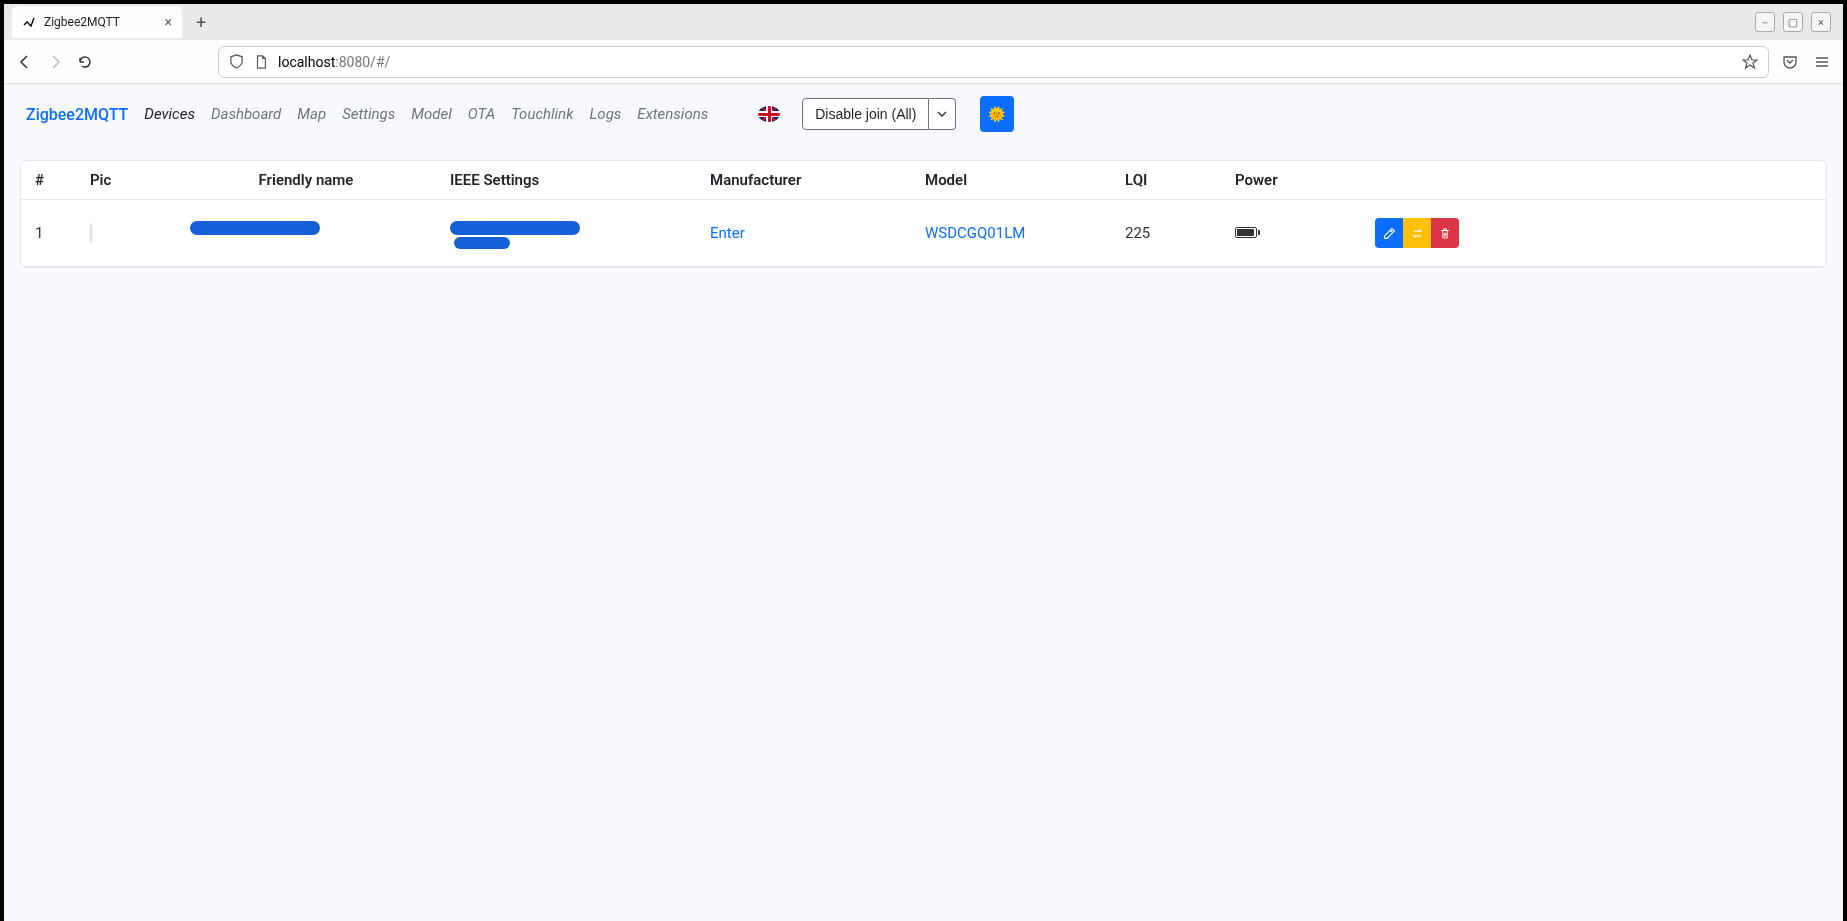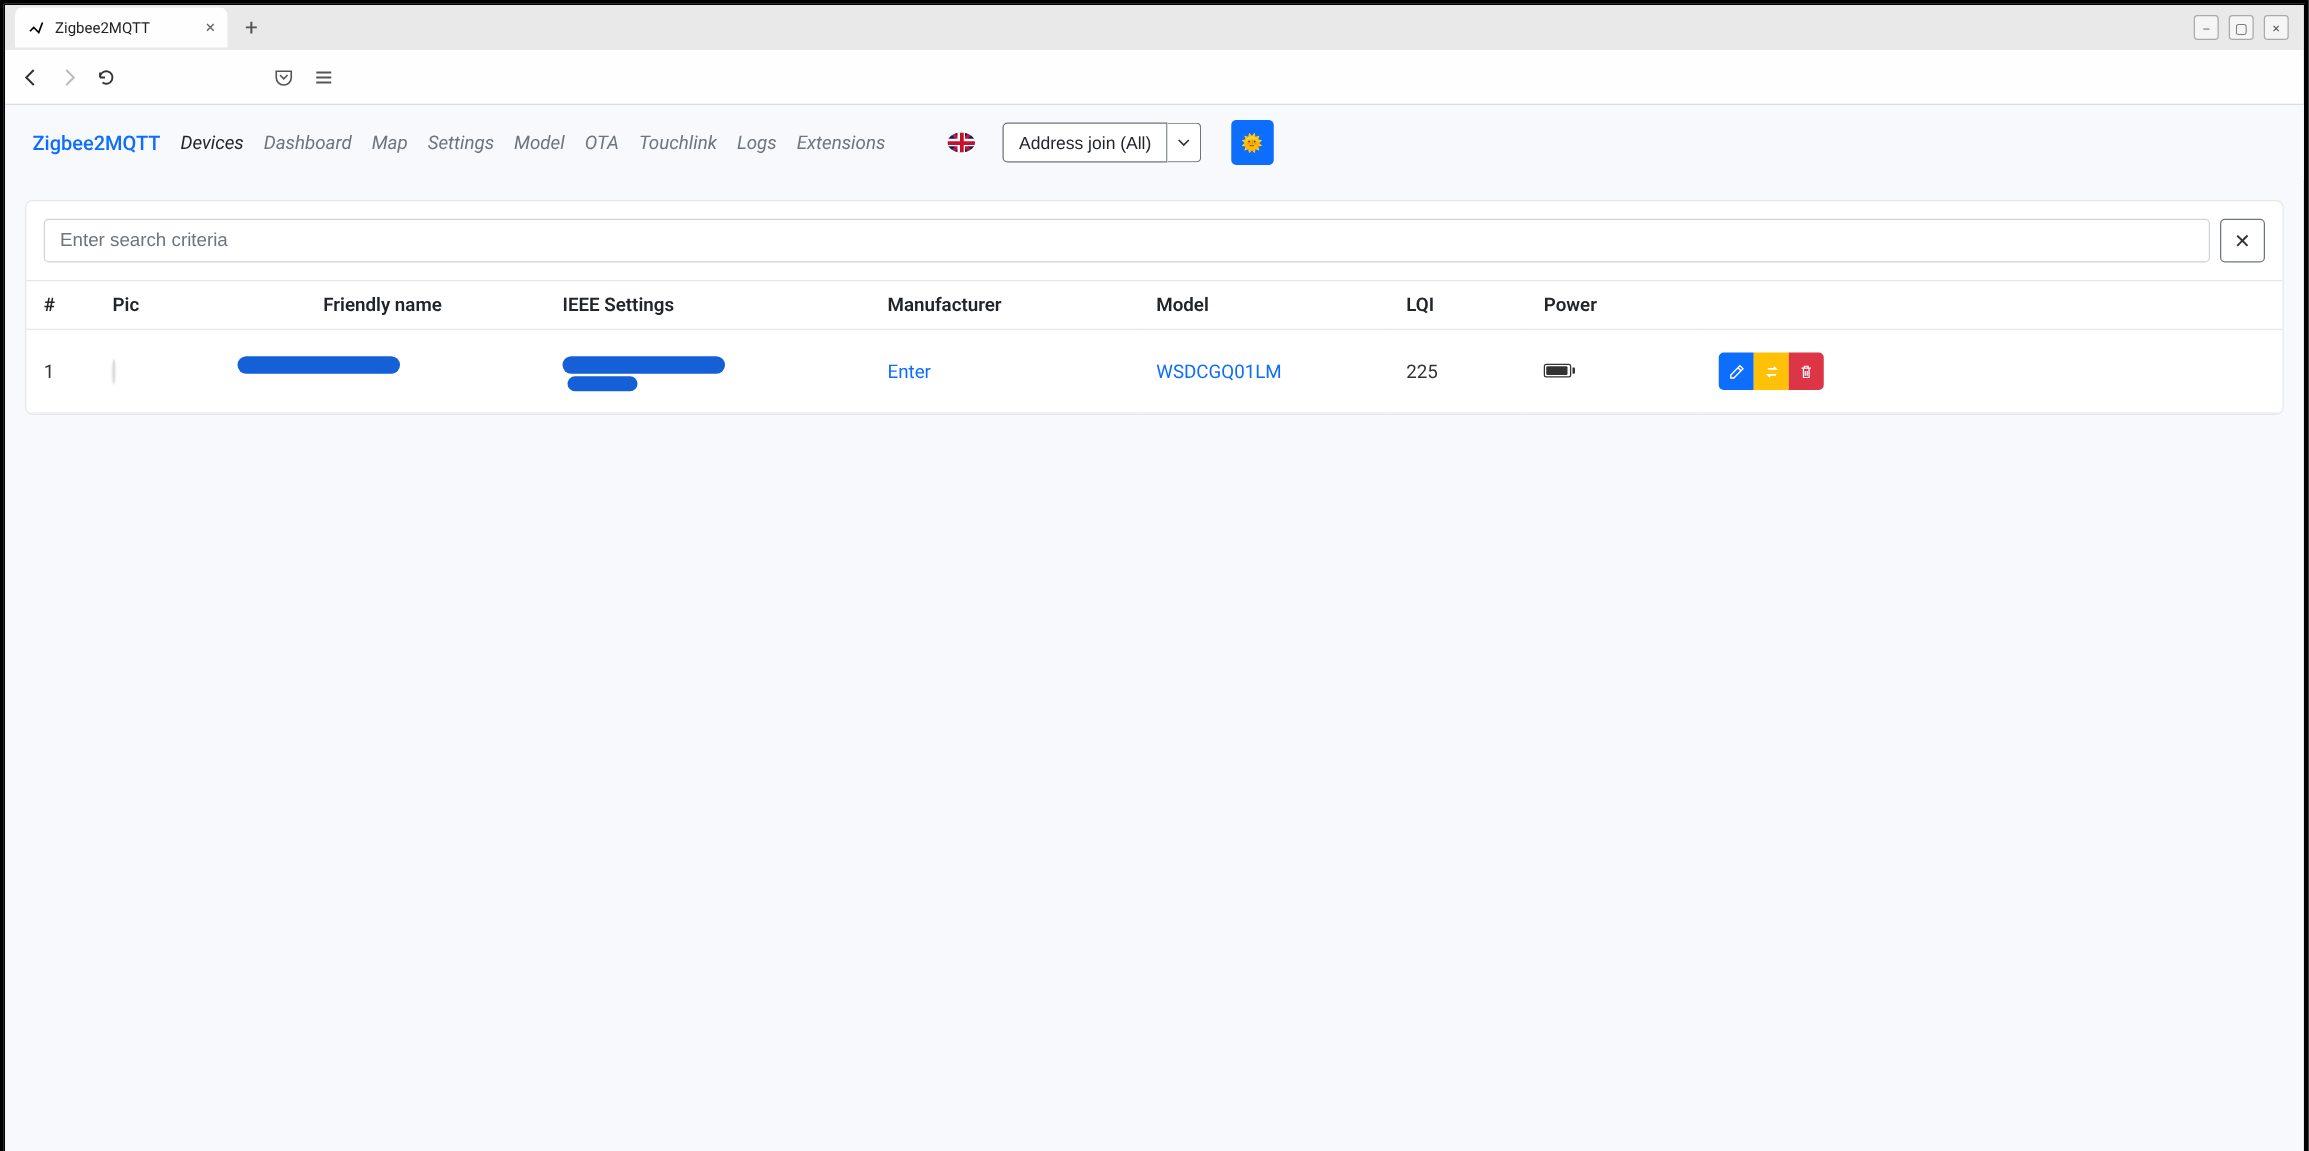--- a/index.html
+++ b/index.html
@@ -228,20 +228,41 @@
       <svg width="16" height="16" viewBox="0 0 16 16">
           <path d="M6 2 L12 8 L6 14" stroke="#bbb" stroke-width="1.6" fill="none"></path>
         </svg>
     </span>
     <span class="nav-btn">
       <svg width="16" height="16" viewBox="0 0 16 16">
           <path d="M3 8a5 5 0 1 1 2 4 M3 8 L3 4 M3 8 L7 8" stroke="#333" stroke-width="1.5" fill="none"></path>
         </svg>
     </span>
     <div style="width:100px"></div>
+    <div class="address-bar">
+      <span class="addr-icon">
+        <svg width="15" height="15" viewBox="0 0 16 16">
+            <path d="M8 1 L14 3 V8 C14 12 8 15 8 15 C8 15 2 12 2 8 V3 Z" stroke="#555" stroke-width="1.3" fill="none"></path>
+          </svg>
+      </span>
+      <span class="addr-icon">
+        <svg width="14" height="14" viewBox="0 0 16 16">
+            <path d="M4 1 H10 L13 4 V15 H4 Z M10 1 V4 H13" stroke="#555" stroke-width="1.3" fill="none"></path>
+          </svg>
+      </span>
+      <span>
+        <span class="addr-host">localhost</span><span class="addr-path">:8080/#/</span>
+      </span>
+      <div class="spacer"></div>
+      <span class="addr-icon">
+        <svg width="16" height="16" viewBox="0 0 16 16">
+            <path d="M8 1 L10 6 L15 6 L11 9 L12.5 14 L8 11 L3.5 14 L5 9 L1 6 L6 6 Z" stroke="#555" stroke-width="1.2" fill="none"></path>
+          </svg>
+      </span>
+    </div>
     <div class="tb-right">
       <span class="nav-btn">
         <svg width="16" height="16" viewBox="0 0 16 16">
             <path d="M2 3 H14 V8 A6 6 0 0 1 2 8 Z M5 6 L8 9 L11 6" stroke="#555" stroke-width="1.3" fill="none"></path>
           </svg>
       </span>
       <span class="nav-btn">
         <svg width="16" height="16" viewBox="0 0 16 16">
             <path d="M2 4 H14 M2 8 H14 M2 12 H14" stroke="#555" stroke-width="1.6"></path>
           </svg>
@@ -257,39 +278,33 @@
       <span class="nav-item">Map</span>
       <span class="nav-item">Settings</span>
       <span class="nav-item">Model</span>
       <span class="nav-item">OTA</span>
       <span class="nav-item">Touchlink</span>
       <span class="nav-item">Logs</span>
       <span class="nav-item">Extensions</span>
       <span class="nav-spacer"></span>
       <span class="flag"></span>
       <div class="btn-group">
-        <button class="btn-outline">Address join (All)</button>
+        <button class="btn-outline">Disable join (All)</button>
         <button class="btn-outline dd">
           <svg width="10" height="10" viewBox="0 0 10 10">
               <path d="M1 3 L5 7 L9 3" stroke="#333" stroke-width="1.4" fill="none"></path>
             </svg>
         </button>
       </div>
       <button class="theme-btn">
         <span>🌞</span>
       </button>
     </div>
 
     <div class="card">
-      <div class="search-row">
-        <input class="search-input" placeholder="Enter search criteria" style="">
-        <button class="clear-btn">
-          <span>✕</span>
-        </button>
-      </div>
 
       <table>
         <thead>
           <tr>
             <th class="col-idx">#</th>
             <th class="col-pic">Pic</th>
             <th class="col-name">Friendly name</th>
             <th class="col-ieee">IEEE Settings</th>
             <th class="col-mfr">Manufacturer</th>
             <th class="col-model">Model</th>

